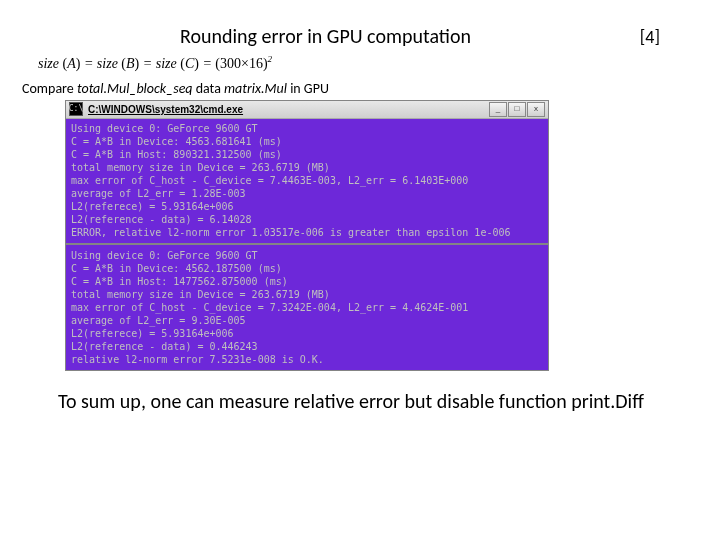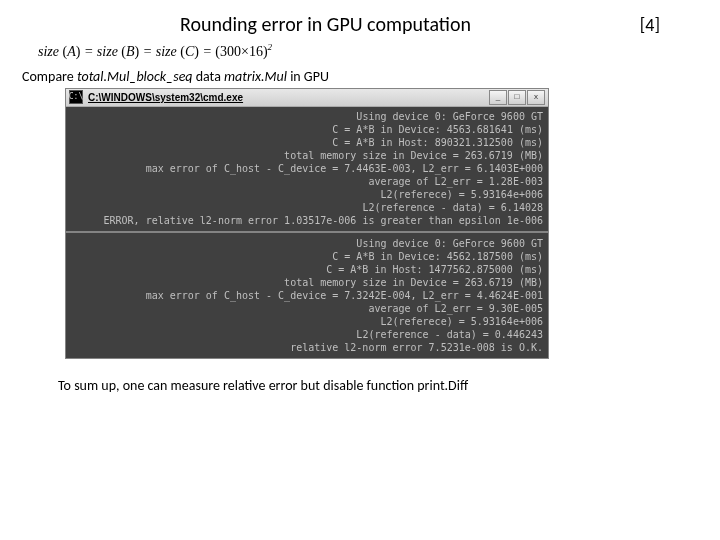--- a/index.html
+++ b/index.html
@@ -7,21 +7,21 @@
     padding: 0;
     width: 720px;
     height: 540px;
     background: #fff;
     font-family: Calibri, Arial, sans-serif;
     color: #000;
     position: relative;
     overflow: hidden;
   }
   .slide {
-    padding: 12px 20px 10px 20px;
+    padding: 24px 20px 10px 20px;
     box-sizing: border-box;
   }
   .title-row {
     display: flex;
     justify-content: space-between;
     align-items: baseline;
     padding: 0 40px 0 160px;
     margin-bottom: 6px;
   }
   .title {
@@ -96,34 +96,33 @@
     height: 13px;
     background: linear-gradient(#f5f5f5,#d0d0d0);
     border: 1px solid #888;
     font-size: 8px;
     line-height: 11px;
     text-align: center;
     font-family: Arial, sans-serif;
     color: #333;
   }
   .termbody {
-    background: #404040;
+    background: #6d28d9;
     color: #bfbfbf;
     font-family: "Lucida Console", Consolas, monospace;
     font-size: 10px;
     line-height: 13px;
     padding: 3px 5px 4px 5px;
     white-space: pre;
-    text-align: right;
   }
   .termwin.nobar .termbody {
     padding-top: 4px;
   }
   .summary {
-    font-size: 14px;
+    font-size: 20px;
     margin: 18px 0 0 38px;
   }
   .summary .fn {
     font-family: Calibri, Arial, sans-serif;
   }
 </style>
 </head>
 <body>
 
 <div class="slide">

